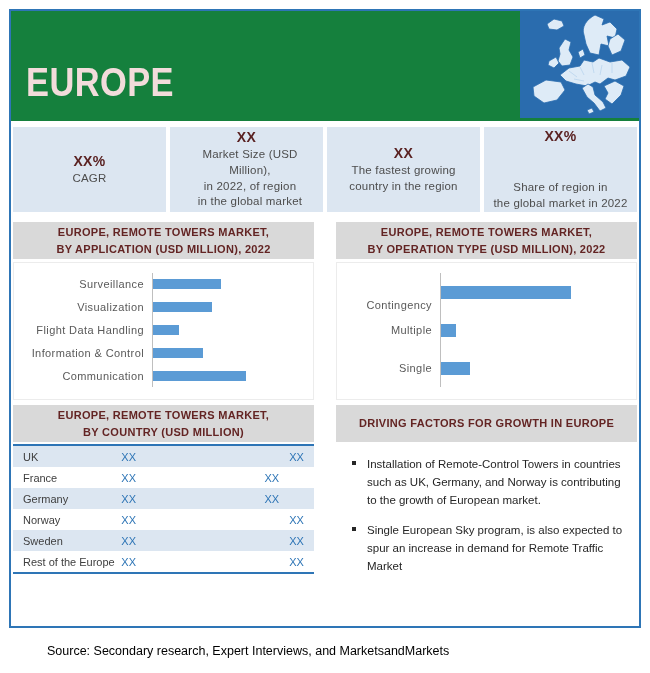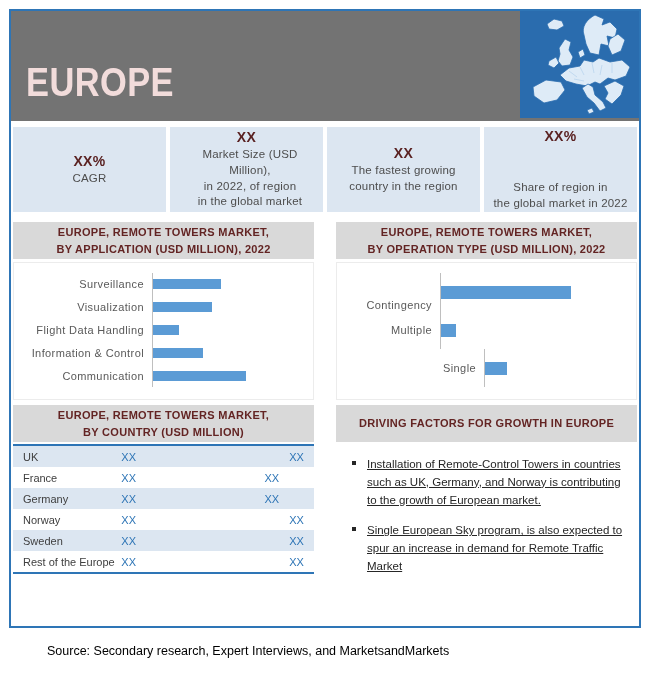--- a/index.html
+++ b/index.html
@@ -6,21 +6,21 @@
   body{
     width:650px;height:673px;position:relative;
     font-family:"Liberation Sans",sans-serif;
     -webkit-font-smoothing:antialiased;
   }
   .panel{
     position:absolute;left:9px;top:9px;width:632px;height:619px;
     border:2px solid #2E75B6;box-sizing:border-box;background:#fff;overflow:hidden;
   }
   
-  .banner{position:relative;height:110px;background:#737373;}
+  .banner{position:relative;height:110px;background:#15803d;}
   .banner-title{
     position:absolute;left:15px;top:48px;
     font-size:41px;font-weight:bold;color:#F2DCDB;letter-spacing:.5px;
     transform:scaleX(.84);transform-origin:left center;white-space:nowrap;
   }
   .map-tile{position:absolute;right:0;top:0;width:119px;height:107px;background:#2A6CAE;}
   .map-tile svg{display:block;width:100%;height:100%;}
   
   .stats-row{display:flex;gap:4px;padding:6px 2px;}
   .stat-box{
@@ -67,21 +67,21 @@
   .th-market{width:37%;text-align:center;white-space:pre-line;line-height:1.45;}
   .th-cagr{width:28%;text-align:center;white-space:pre-line;line-height:1.45;}
   .tr{display:flex;align-items:center;height:21px;font-size:11px;}
   .tr:nth-child(odd){background:#DCE6F1;}
   .td-country{width:35%;padding-left:10px;box-sizing:border-box;color:#404040;}
   .td-market{width:37%;color:#2E75B6;padding-left:3px;box-sizing:border-box;}
   .td-cagr{width:28%;color:#2E75B6;text-align:right;padding-right:10px;box-sizing:border-box;}
   .tr:nth-child(2) .td-cagr,.tr:nth-child(3) .td-cagr{text-align:center;padding-right:0;}
   
   .bullets{padding:14px 8px 0 16px;}
-  .bullet{display:flex;margin-bottom:13px;font-size:11.5px;color:#262626;line-height:1.55;text-decoration:underline;}
+  .bullet{display:flex;margin-bottom:13px;font-size:11.5px;color:#262626;line-height:1.55;}
   .bullet-marker{width:15px;flex-shrink:0;padding-top:5px;}
   .bullet-marker::before{content:"";display:block;width:4px;height:4px;background:#262626;}
   
   .source{position:absolute;left:47px;top:644px;font-size:12.5px;color:#000;}
 </style>
 </head>
 <body>
 
 <div class="panel">
 
@@ -190,21 +190,21 @@
             <div class="chart-bar" style="width: 72%; background: rgb(91, 155, 213);"></div>
           </div>
         </div>
         <div class="chart-row">
           <div class="chart-label" style="white-space: pre-line;">Multiple</div>
           <div class="chart-track">
             <div class="chart-bar" style="width: 8.3%; background: rgb(91, 155, 213);"></div>
           </div>
         </div>
         <div class="chart-row">
-          <div class="chart-label" style="white-space: pre-line; margin-left: 44px;">Single</div>
+          <div class="chart-label" style="white-space: pre-line;">Single</div>
           <div class="chart-track">
             <div class="chart-bar" style="width: 16.1%; background: rgb(91, 155, 213);"></div>
           </div>
         </div>
       </div>
   </div>
 
   <div class="cols bands2">
     <div class="col">
       <div class="band" style="white-space: pre-line;">EUROPE, REMOTE TOWERS MARKET,

